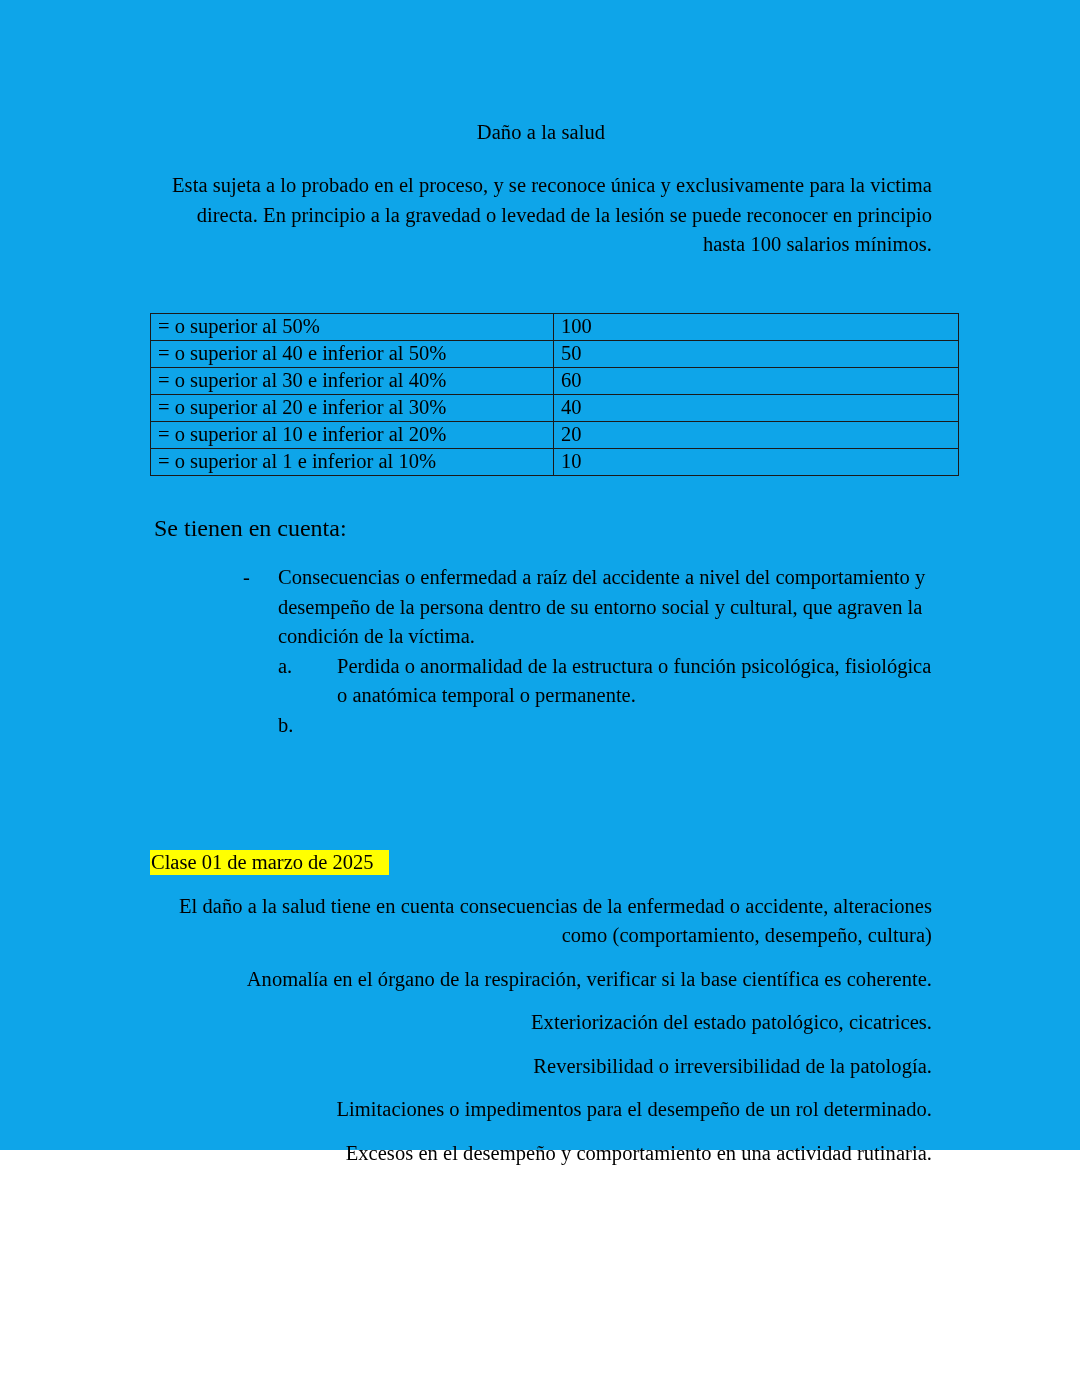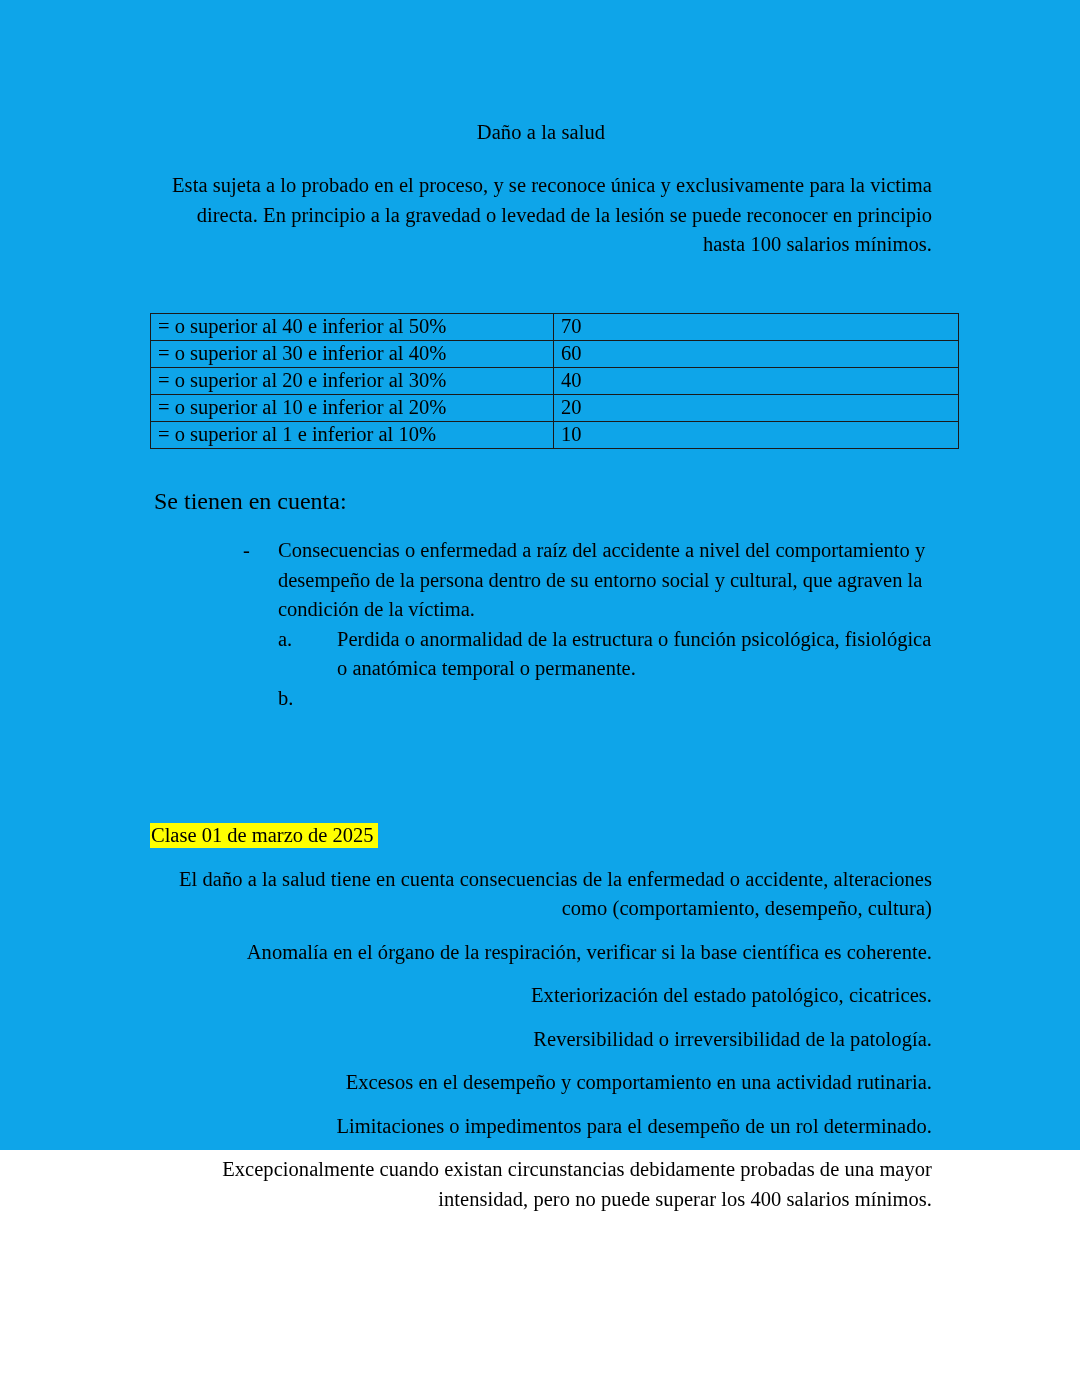--- a/index.html
+++ b/index.html
@@ -132,40 +132,44 @@
   .big-gap { height: 108px; }
 
   h2.class-heading {
     font-size: 20.5px;
     line-height: 29.5px;
     font-weight: normal;
     margin: 0 0 14px 0;
   }
   h2.class-heading .hl {
     background-color: #ffff00;
-    padding: 1px 4px 2px 1px;
+    padding: 1px 15px 2px 1px;
   }
 </style>
 </head>
 <body>
 
 <div class="page">
   <div class="content">
 
     <div class="doc-title">Daño a la salud</div>
 
     <p class="para">Esta sujeta a lo probado en el proceso, y se reconoce única y exclusivamente para la victima directa. En principio a la gravedad o levedad de la lesión se puede reconocer en principio hasta 100 salarios mínimos.</p>
 
     <div class="spacer-before-table"></div>
 
     <table class="ratings">
       <tbody>
         <tr>
+          <td class="col-range">= o superior al 50%</td>
+          <td class="col-value">100</td>
+        </tr>
+        <tr>
           <td class="col-range">= o superior al 40 e inferior al 50%</td>
-          <td class="col-value">70</td>
+          <td class="col-value">50</td>
         </tr>
         <tr>
           <td class="col-range">= o superior al 30 e inferior al 40%</td>
           <td class="col-value">60</td>
         </tr>
         <tr>
           <td class="col-range">= o superior al 20 e inferior al 30%</td>
           <td class="col-value">40</td>
         </tr>
         <tr>
@@ -202,18 +206,17 @@
     </ol>
 
     <div class="big-gap"></div>
 
     <h2 class="class-heading"><span class="hl">Clase 01 de marzo de 2025</span></h2>
 
     <p class="para">El daño a la salud tiene en cuenta consecuencias de la enfermedad o accidente, alteraciones como (comportamiento, desempeño, cultura)</p>
     <p class="para">Anomalía en el órgano de la respiración, verificar si la base científica es coherente.</p>
     <p class="para">Exteriorización del estado patológico, cicatrices.</p>
     <p class="para">Reversibilidad o irreversibilidad de la patología.</p>
+    <p class="para">Limitaciones o impedimentos para el desempeño de un rol determinado.</p>
     <p class="para">Excesos en el desempeño y comportamiento en una actividad rutinaria.</p>
-    <p class="para">Limitaciones o impedimentos para el desempeño de un rol determinado.</p>
-    <p class="para tight">Excepcionalmente cuando existan circunstancias debidamente probadas de una mayor intensidad, pero no puede superar los 400 salarios mínimos.</p>
 
   </div>
 </div>
 
 </body></html>

